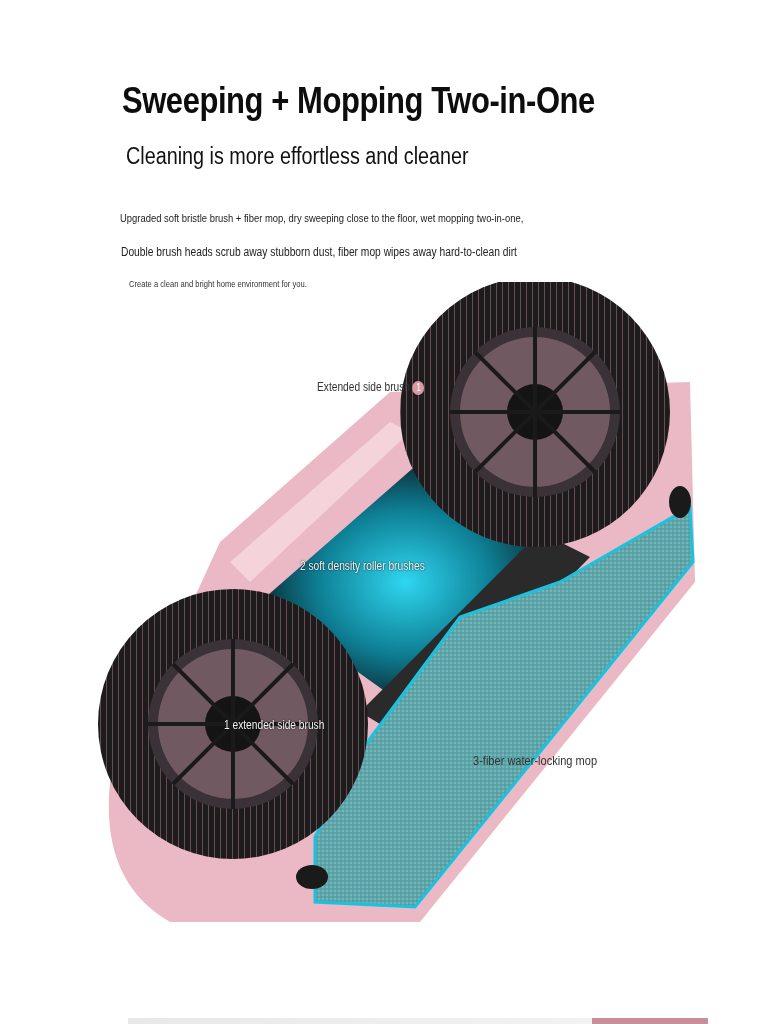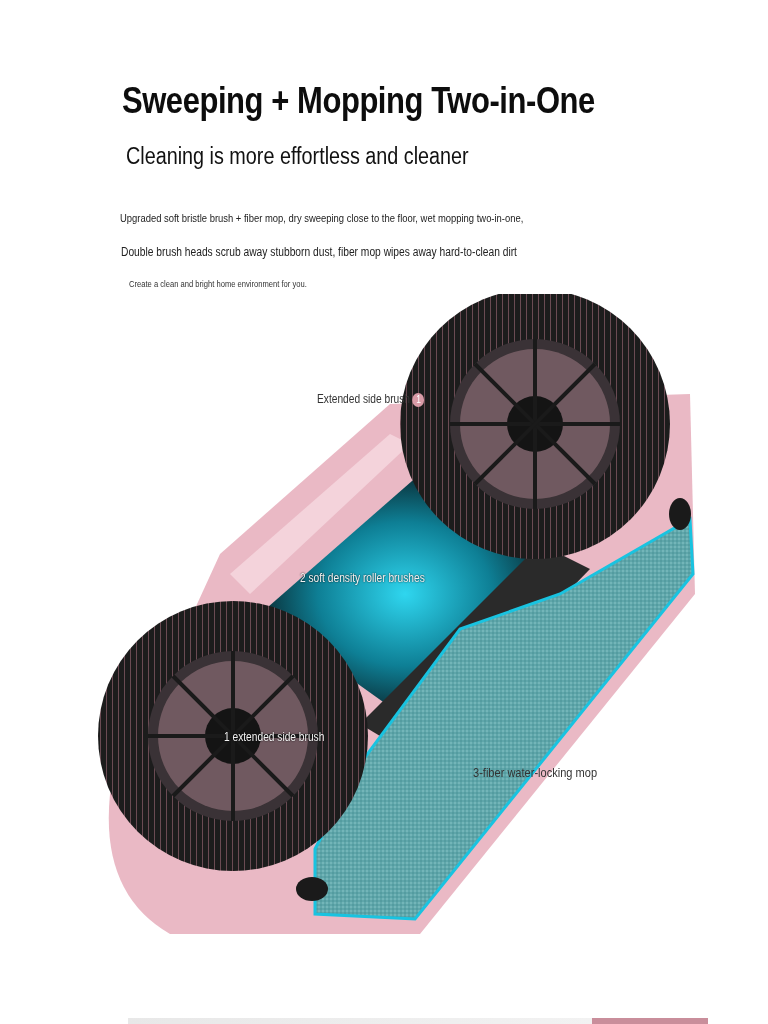--- a/index.html
+++ b/index.html
@@ -8,21 +8,21 @@
   .title { position: absolute; left: 122px; top: 80px; font-size: 36px; font-weight: 700;
            letter-spacing: -0.5px; transform: scaleX(0.86); transform-origin: left; white-space: nowrap; color:#0d0d0d; }
   .subtitle { position: absolute; left: 126px; top: 143px; font-size: 23px; font-weight: 400;
               transform: scaleX(0.86); transform-origin: left; white-space: nowrap; color:#111; }
   .desc1 { position: absolute; left: 120px; top: 212px; font-size: 11.5px; transform: scaleX(0.82);
            transform-origin: left; white-space: nowrap; color:#222; }
   .desc2 { position: absolute; left: 121px; top: 245px; font-size: 12.5px; transform: scaleX(0.82);
            transform-origin: left; white-space: nowrap; color:#222; }
   .desc3 { position: absolute; left: 129px; top: 278px; font-size: 9.5px; transform: scaleX(0.8);
            transform-origin: left; white-space: nowrap; color:#333; }
-  .product { position: absolute; left: 90px; top: 294px; width: 620px; height: 670px; }
+  .product { position: absolute; left: 90px; top: 282px; width: 620px; height: 670px; }
   .label { position: absolute; font-size: 12px; white-space: nowrap; transform: scaleX(0.85); transform-origin: left; }
   .label.dark { color: #333; }
   .label.light { color: #f2f2f2; text-shadow: 0 0 2px #000; }
   .badge { display:inline-block; width:14px; height:14px; border-radius:50%; background:#d89aa6;
            color:#fff; font-size:10px; text-align:center; line-height:14px; margin-left:3px; }
   .bottom-strip { position: absolute; left: 128px; top: 1018px; width: 580px; height: 6px;
                   background: linear-gradient(90deg,#e8e8e8,#f2f2f2 80%,#c98e9b 80%); }
 </style>
 </head>
 <body>

